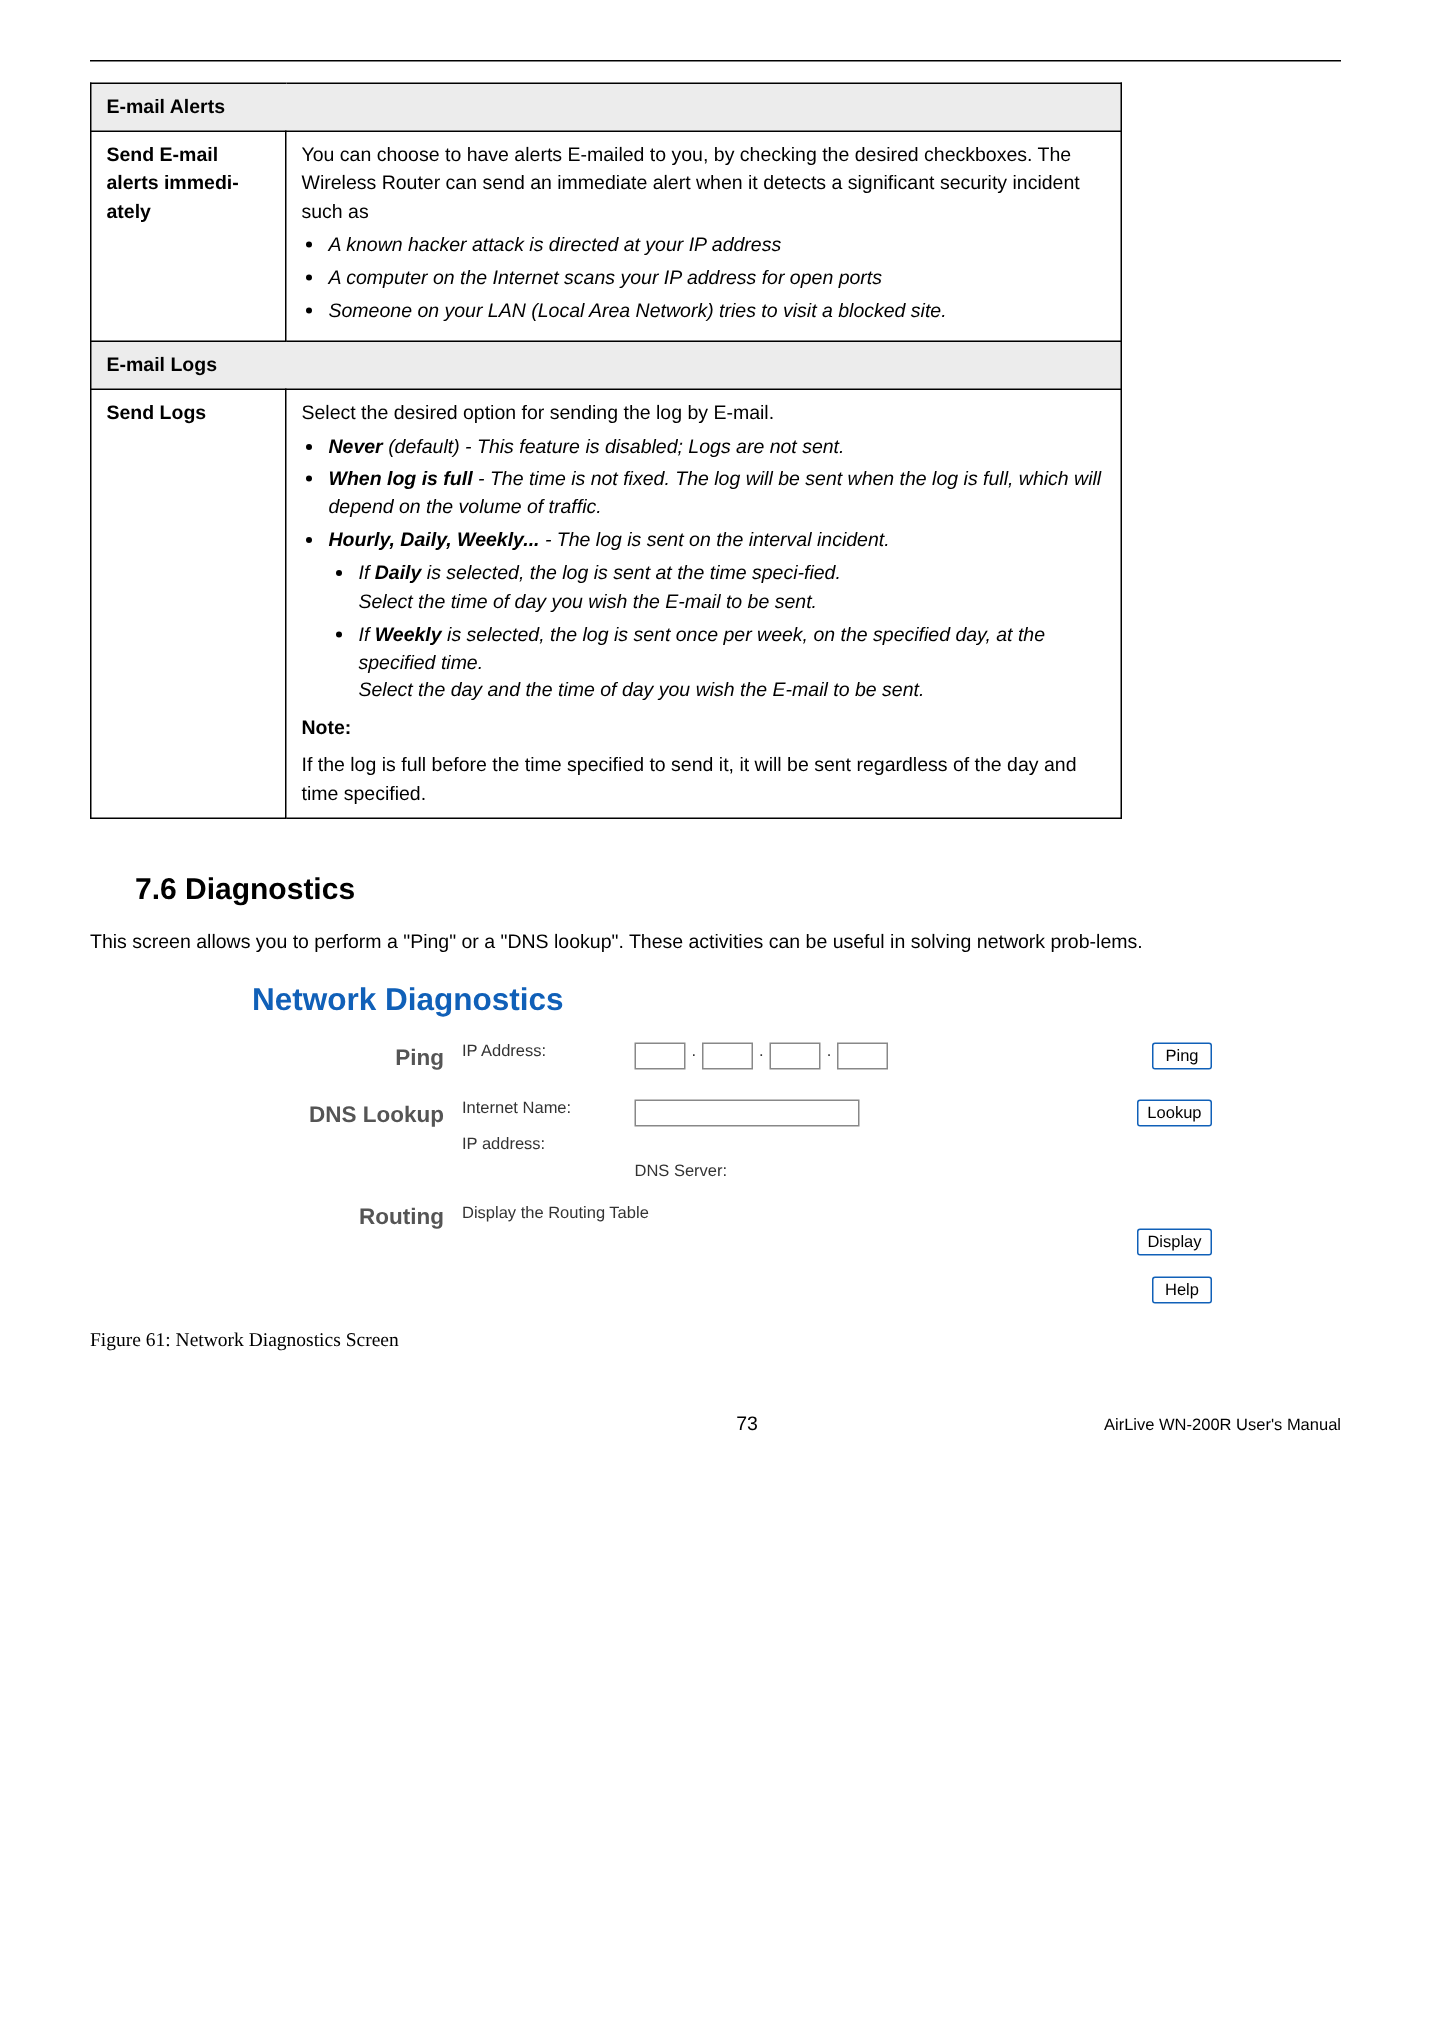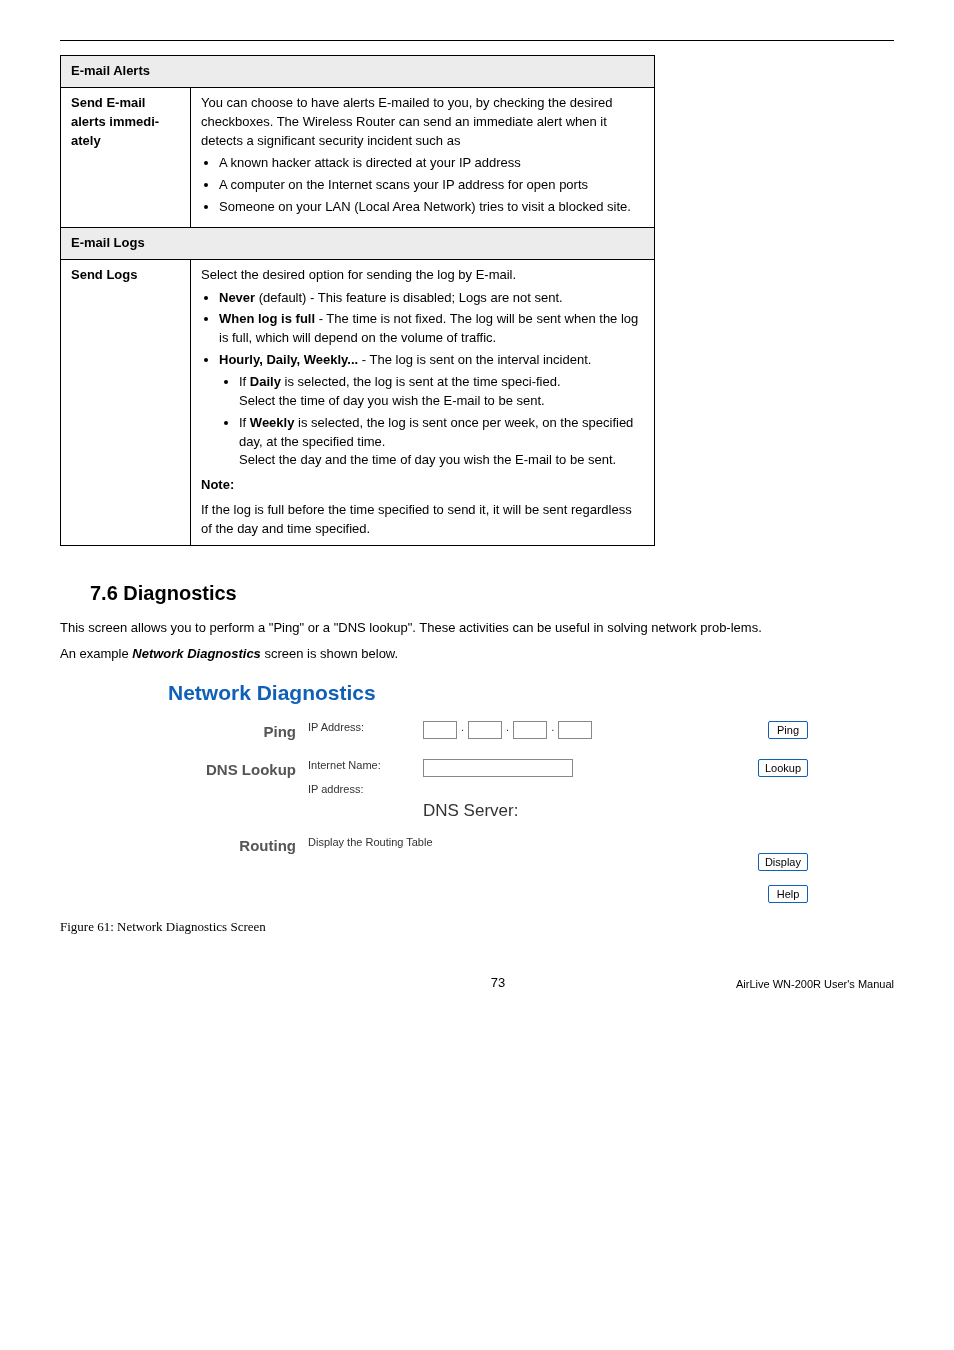--- a/index.html
+++ b/index.html
@@ -14,21 +14,21 @@
   .page {
     padding: 40px 60px 30px 60px;
   }
   hr.top-rule {
     border: none;
     border-top: 1px solid #000;
     margin: 0 0 14px 0;
   }
   table.info {
     border-collapse: collapse;
-    width: 595px;
+    width: 688px;
     margin-bottom: 36px;
   }
   table.info td, table.info th {
     border: 1px solid #000;
     padding: 6px 10px;
     vertical-align: top;
     text-align: left;
     font-size: 13px;
     line-height: 1.45;
   }
@@ -36,20 +36,21 @@
     background: #ececec;
     font-weight: bold;
   }
   table.info td.label-col {
     width: 130px;
     font-weight: bold;
   }
   ul.bullets {
     margin: 4px 0;
     padding-left: 18px;
+    font-style: italic;
   }
   ul.bullets li {
     margin: 3px 0;
   }
   ul.sub {
     list-style-type: disc;
     padding-left: 20px;
   }
   h2.section {
     font-size: 20px;
@@ -153,21 +154,21 @@
     text-align: center;
     flex: 1;
     font-size: 13px;
   }
   .footer .manual {
     text-align: right;
     white-space: nowrap;
   }
   .dns-server-line {
     margin-left: 115px;
-    font-size: 17px;
+    font-size: 11px;
     color: #333;
     margin-top: 6px;
   }
 </style>
 </head>
 <body>
 
 <div class="page">
   <hr class="top-rule">
 
@@ -221,23 +222,20 @@
         <div style="margin-top:6px;">If the log is full before the time specified to send it, it will be sent regardless of the day and time specified.</div>
       </td>
     </tr>
   </tbody>
     </table>
 
   <h2 class="section">7.6  Diagnostics</h2>
 
   <p class="body">This screen allows you to perform a "Ping" or a "DNS lookup". These activities can be useful in solving network prob-lems.</p>
 
-  <p class="body">
-    <span>An example </span><b><i>Network Diagnostics</i></b><span> screen is shown below.</span>
-  </p>
 
   <div class="diag-wrap">
     <div class="diag-title">Network Diagnostics</div>
 
     <div class="diag-row">
       <div class="diag-label">Ping</div>
       <div class="diag-mid">
         <div class="diag-field-row">
           <span class="fld-label">IP Address:</span>
           <span class="ip-box"></span>

